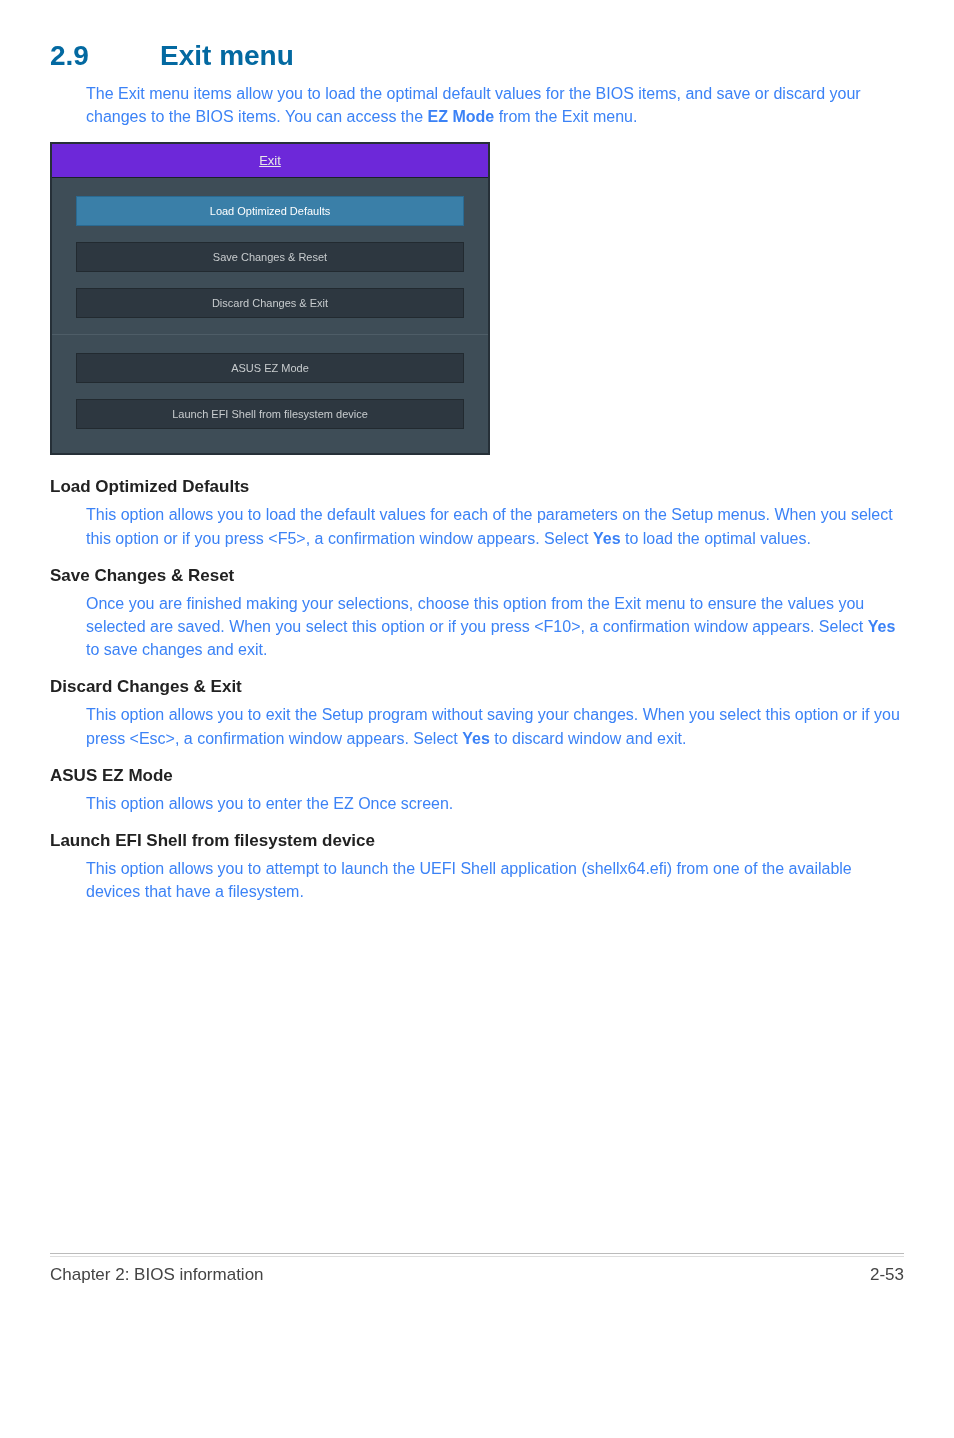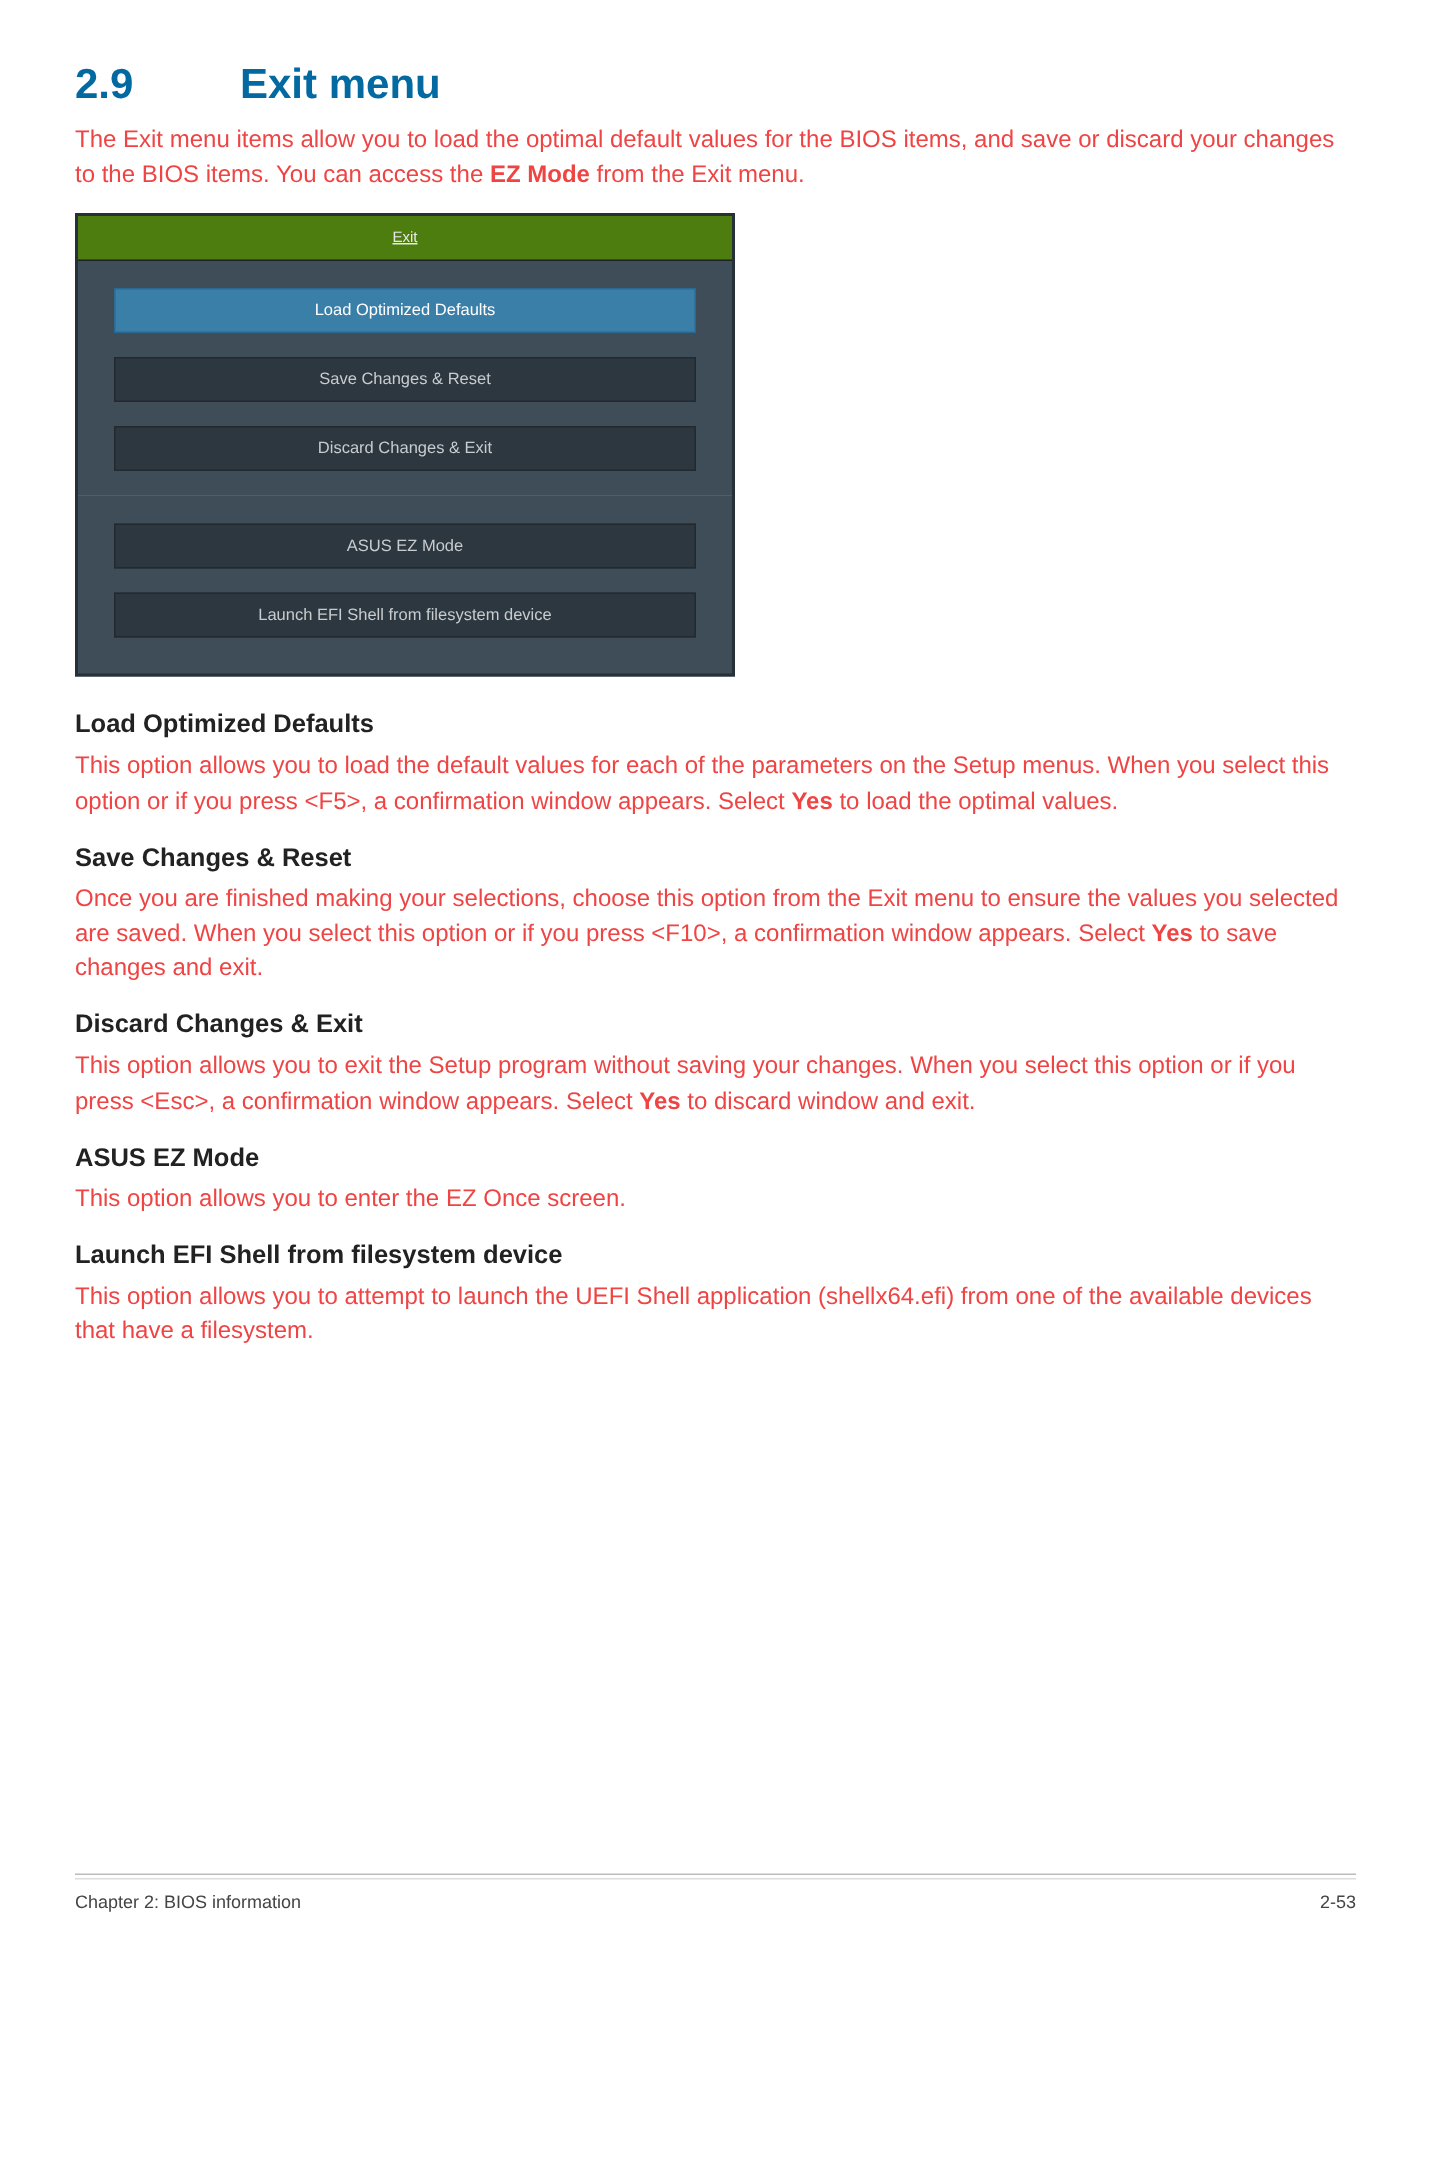--- a/index.html
+++ b/index.html
@@ -13,38 +13,39 @@
   }
   h1.section-title {
     font-size: 28px;
     font-weight: bold;
     color: #0369a1;
     margin-bottom: 10px;
   }
   h1.section-title .num { display: inline-block; width: 110px; }
   p.body-text {
     font-size: 16px;
-    color: #ef4444;
+    color: #3b82f6;
     line-height: 1.45;
     margin-bottom: 14px;
+    margin-left: 36px;
   }
   p.body-text b { font-weight: bold; }
 
   .bios-panel {
     width: 440px;
     background: #3e4d57;
     border: 2px solid #263038;
     padding: 0;
     margin: 10px 0 22px 0;
   }
   .bios-header {
-    background: #4d7c0f;
+    background: #6d28d9;
     color: #e8e8e8;
     text-align: center;
-    font-size: 10px;
+    font-size: 13px;
     padding: 9px 0;
     border-bottom: 1px solid #1a2228;
     text-decoration: underline;
   }
   .bios-body {
     padding: 18px 24px 20px 24px;
   }
   .bios-btn {
     background: #2d3740;
     color: #c8ccce;
@@ -81,21 +82,21 @@
     margin-bottom: 2px;
   }
   .footer-line2 {
     border: none;
     border-top: 1px solid #ddd;
     margin-bottom: 8px;
   }
   .footer {
     display: flex;
     justify-content: space-between;
-    font-size: 12px;
+    font-size: 17px;
     color: #444;
   }
 </style>
 </head>
 <body>
 
 <h1 class="section-title">
   <span class="num">2.9</span><span>Exit menu</span>
 </h1>
 

